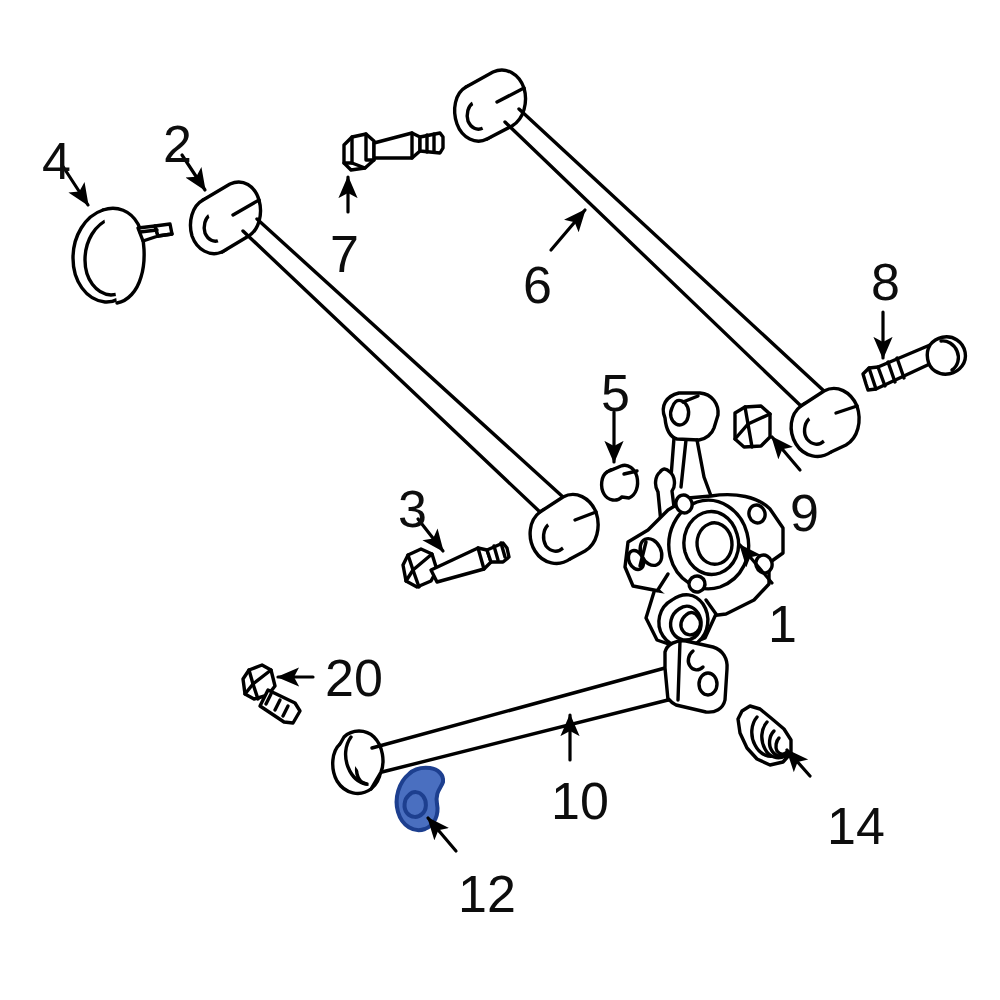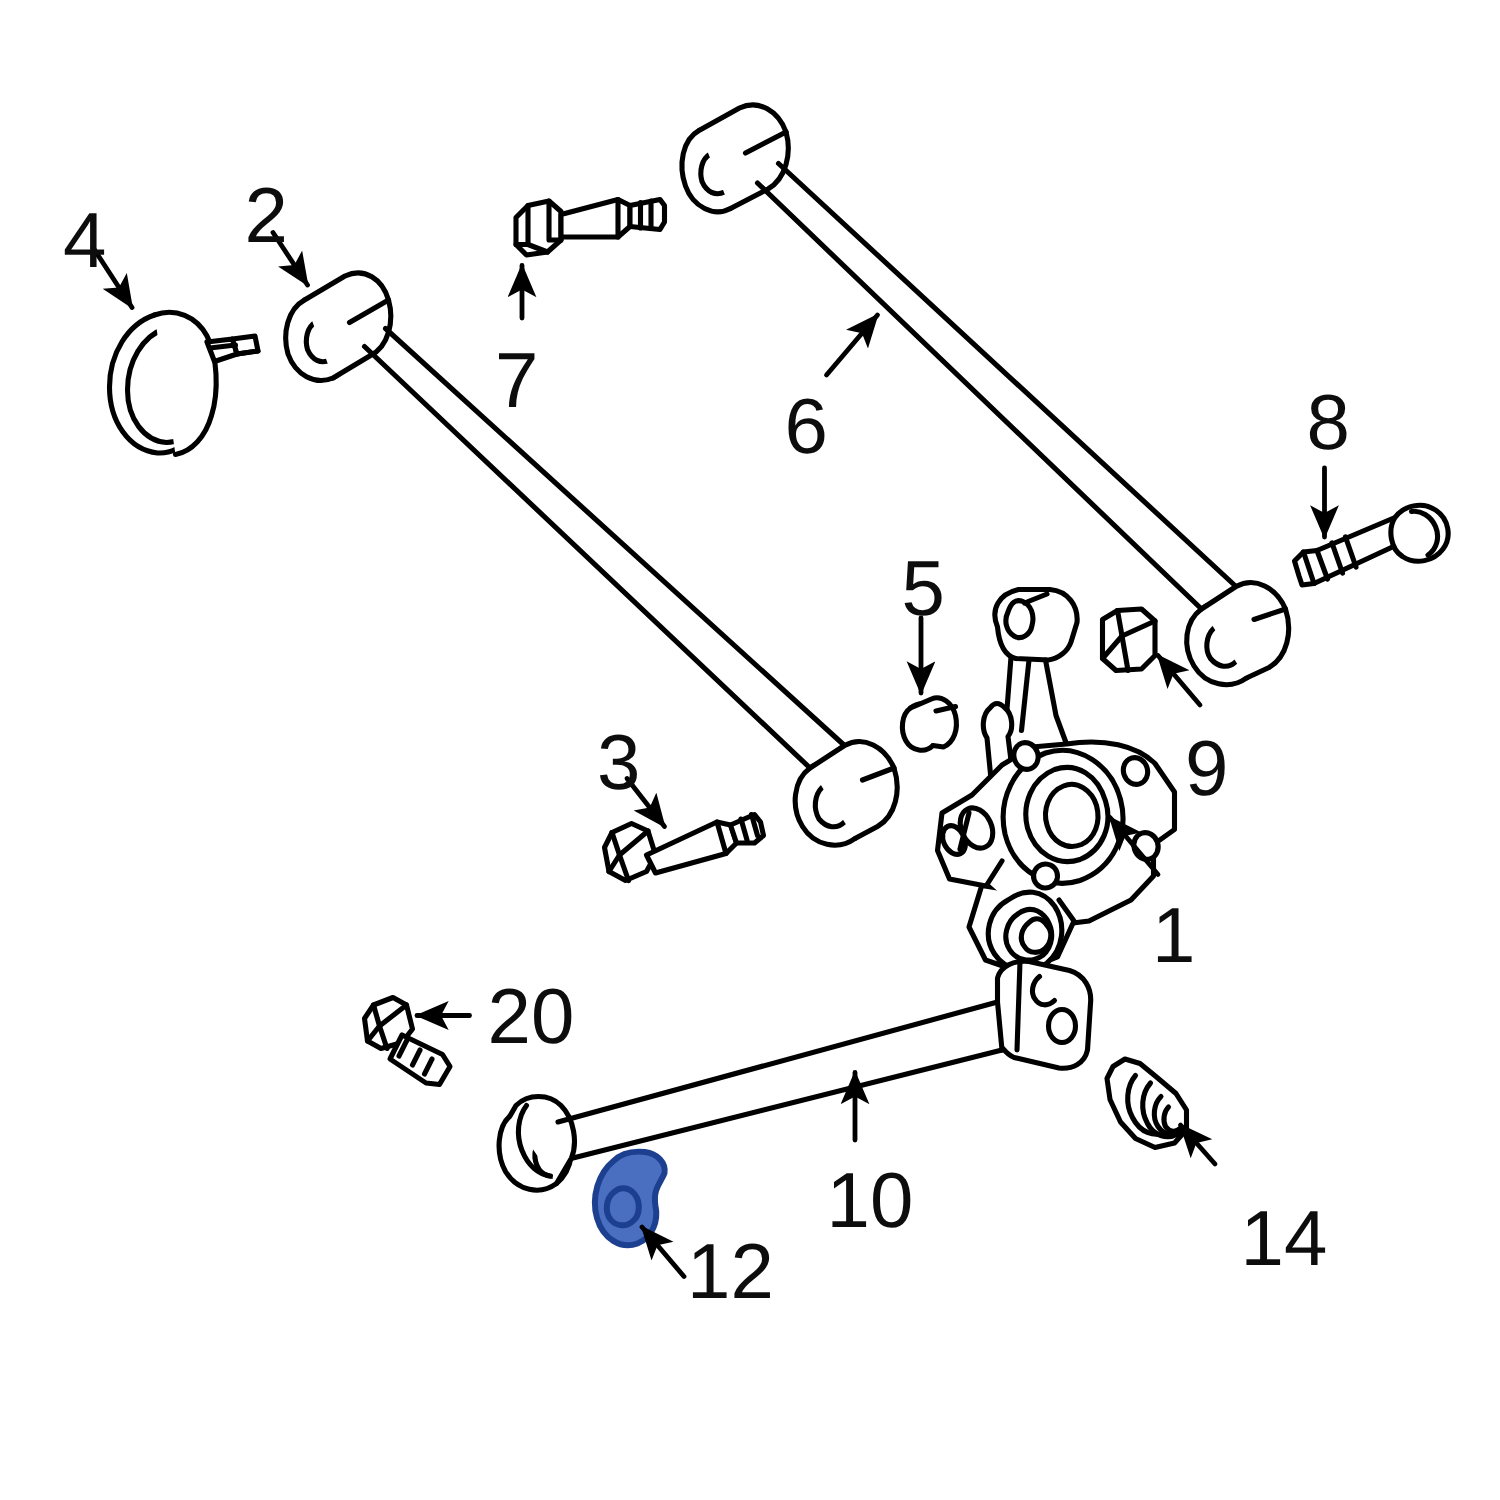--- a/index.html
+++ b/index.html
@@ -245,16 +245,16 @@
   <div class="callout-num" style="left:163px; top:118px;">2</div>
   <div class="callout-num" style="left:398px; top:483px;">3</div>
   <div class="callout-num" style="left:42px;  top:135px;">4</div>
   <div class="callout-num" style="left:601px; top:367px;">5</div>
   <div class="callout-num" style="left:523px; top:259px;">6</div>
   <div class="callout-num" style="left:330px; top:228px;">7</div>
   <div class="callout-num" style="left:871px; top:256px;">8</div>
   <div class="callout-num" style="left:790px; top:487px;">9</div>
   <div class="callout-num" style="left:551px; top:775px;">10</div>
   <div class="callout-num" style="left:325px; top:652px;">20</div>
-  <div class="callout-num" style="left:458px; top:822px;">12</div>
+  <div class="callout-num" style="left:458px; top:868px;">12</div>
   <div class="callout-num" style="left:827px; top:800px;">14</div>
 
 </div>
 
 </body></html>

